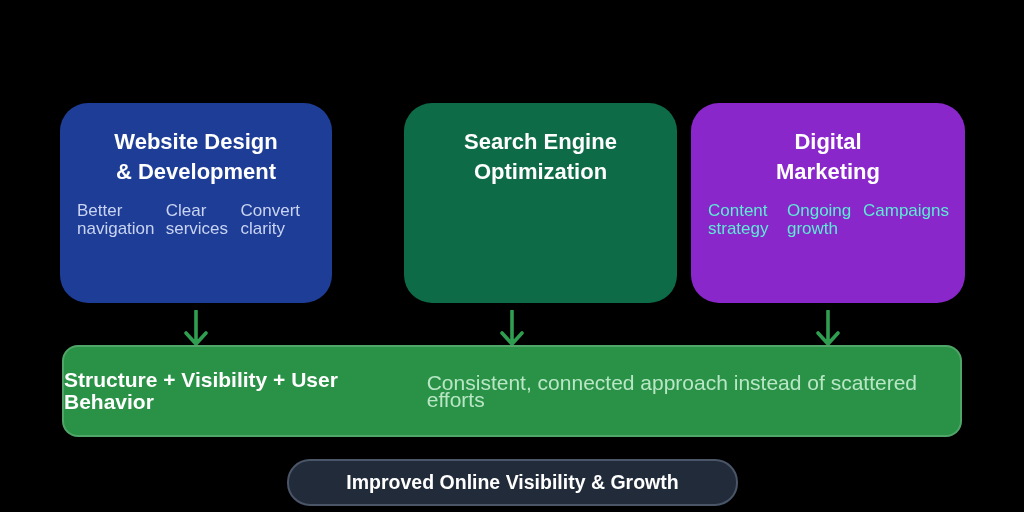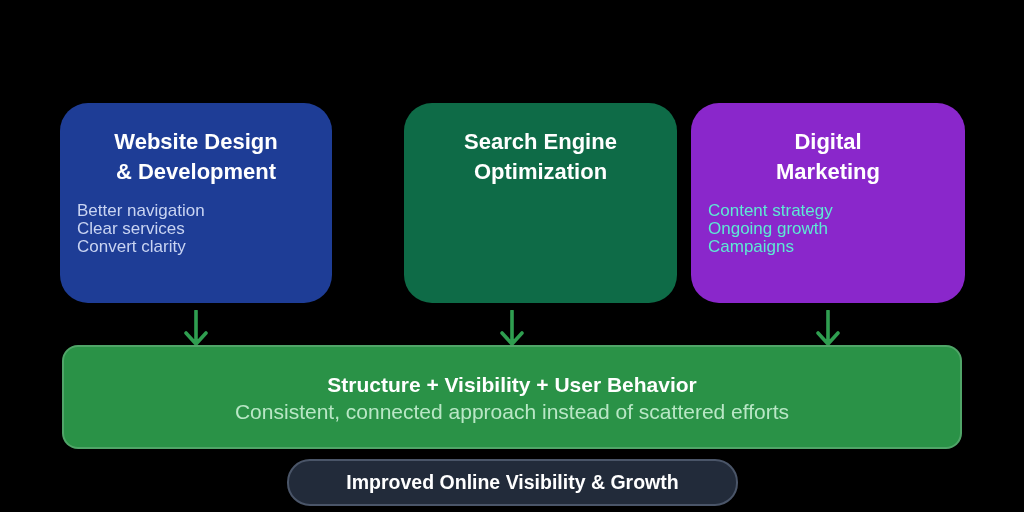--- a/index.html
+++ b/index.html
@@ -29,21 +29,20 @@
     color: #ffffff;
     font-weight: bold;
     font-size: 22px;
     line-height: 30px;
     text-align: center;
     white-space: pre-line;
     margin-bottom: 15px;
   }
   .pillar-items {
     display: flex;
-    flex-direction: column;
     gap: 0;
     padding-left: 1px;
   }
   .pillar-item {
     font-size: 17px;
     line-height: 18px;
   }
   
   .arrow {
     position: absolute;
@@ -53,25 +52,25 @@
   }
   .arrow.a0 { left: 183px; }
   .arrow.a1 { left: 499px; }
   .arrow.a2 { left: 815px; }
   
   .summary-band {
     position: absolute;
     left: 62px;
     top: 345px;
     width: 900px;
-    height: 104px;
+    height: 92px;
     border-radius: 16px;
     border: 2px solid rgba(255,255,255,0.18);
     display: flex;
-    flex-direction: column;
+    flex-direction: row;
     align-items: center;
     justify-content: center;
     gap: 7px;
   }
   .summary-title {
     color: #ffffff;
     font-weight: bold;
     font-size: 21px;
     line-height: 22px;
   }

